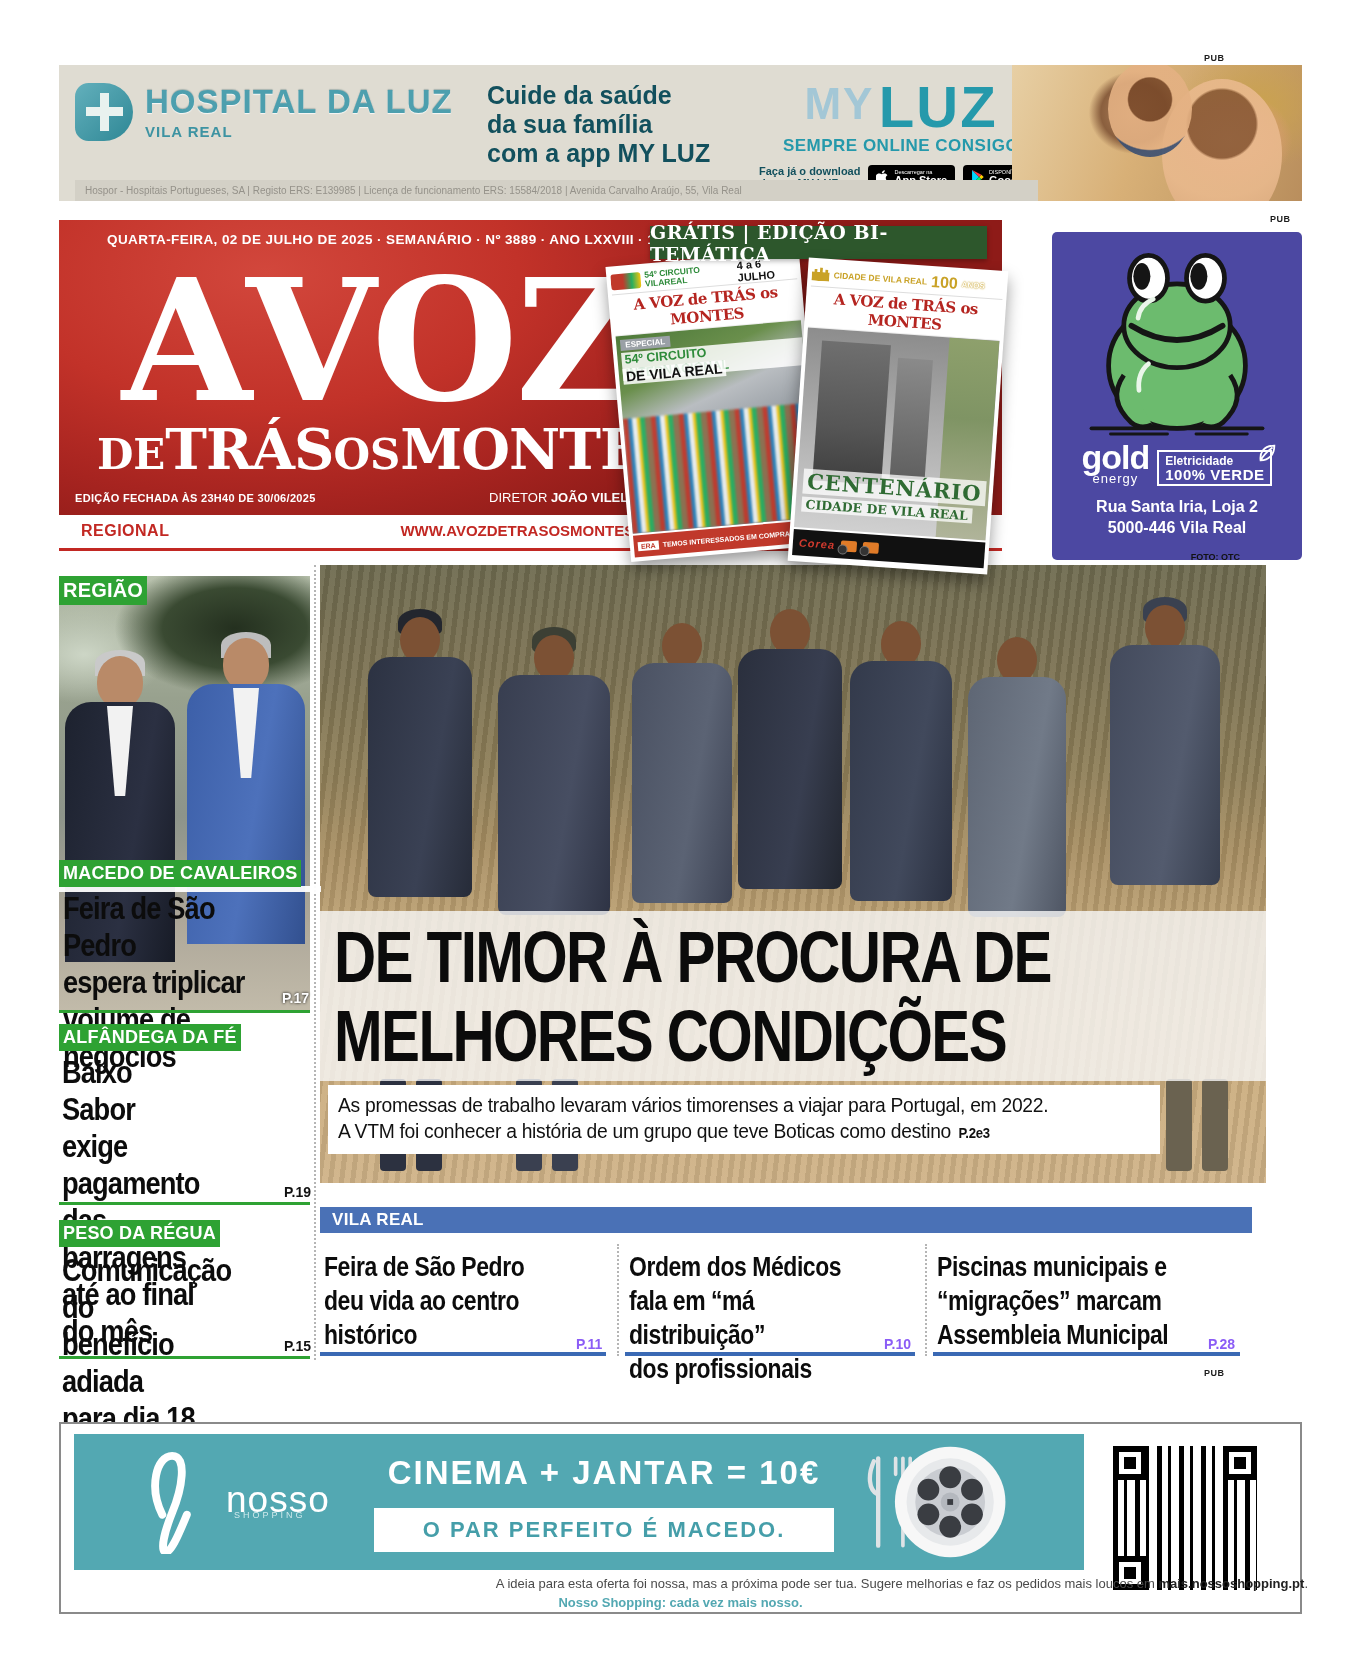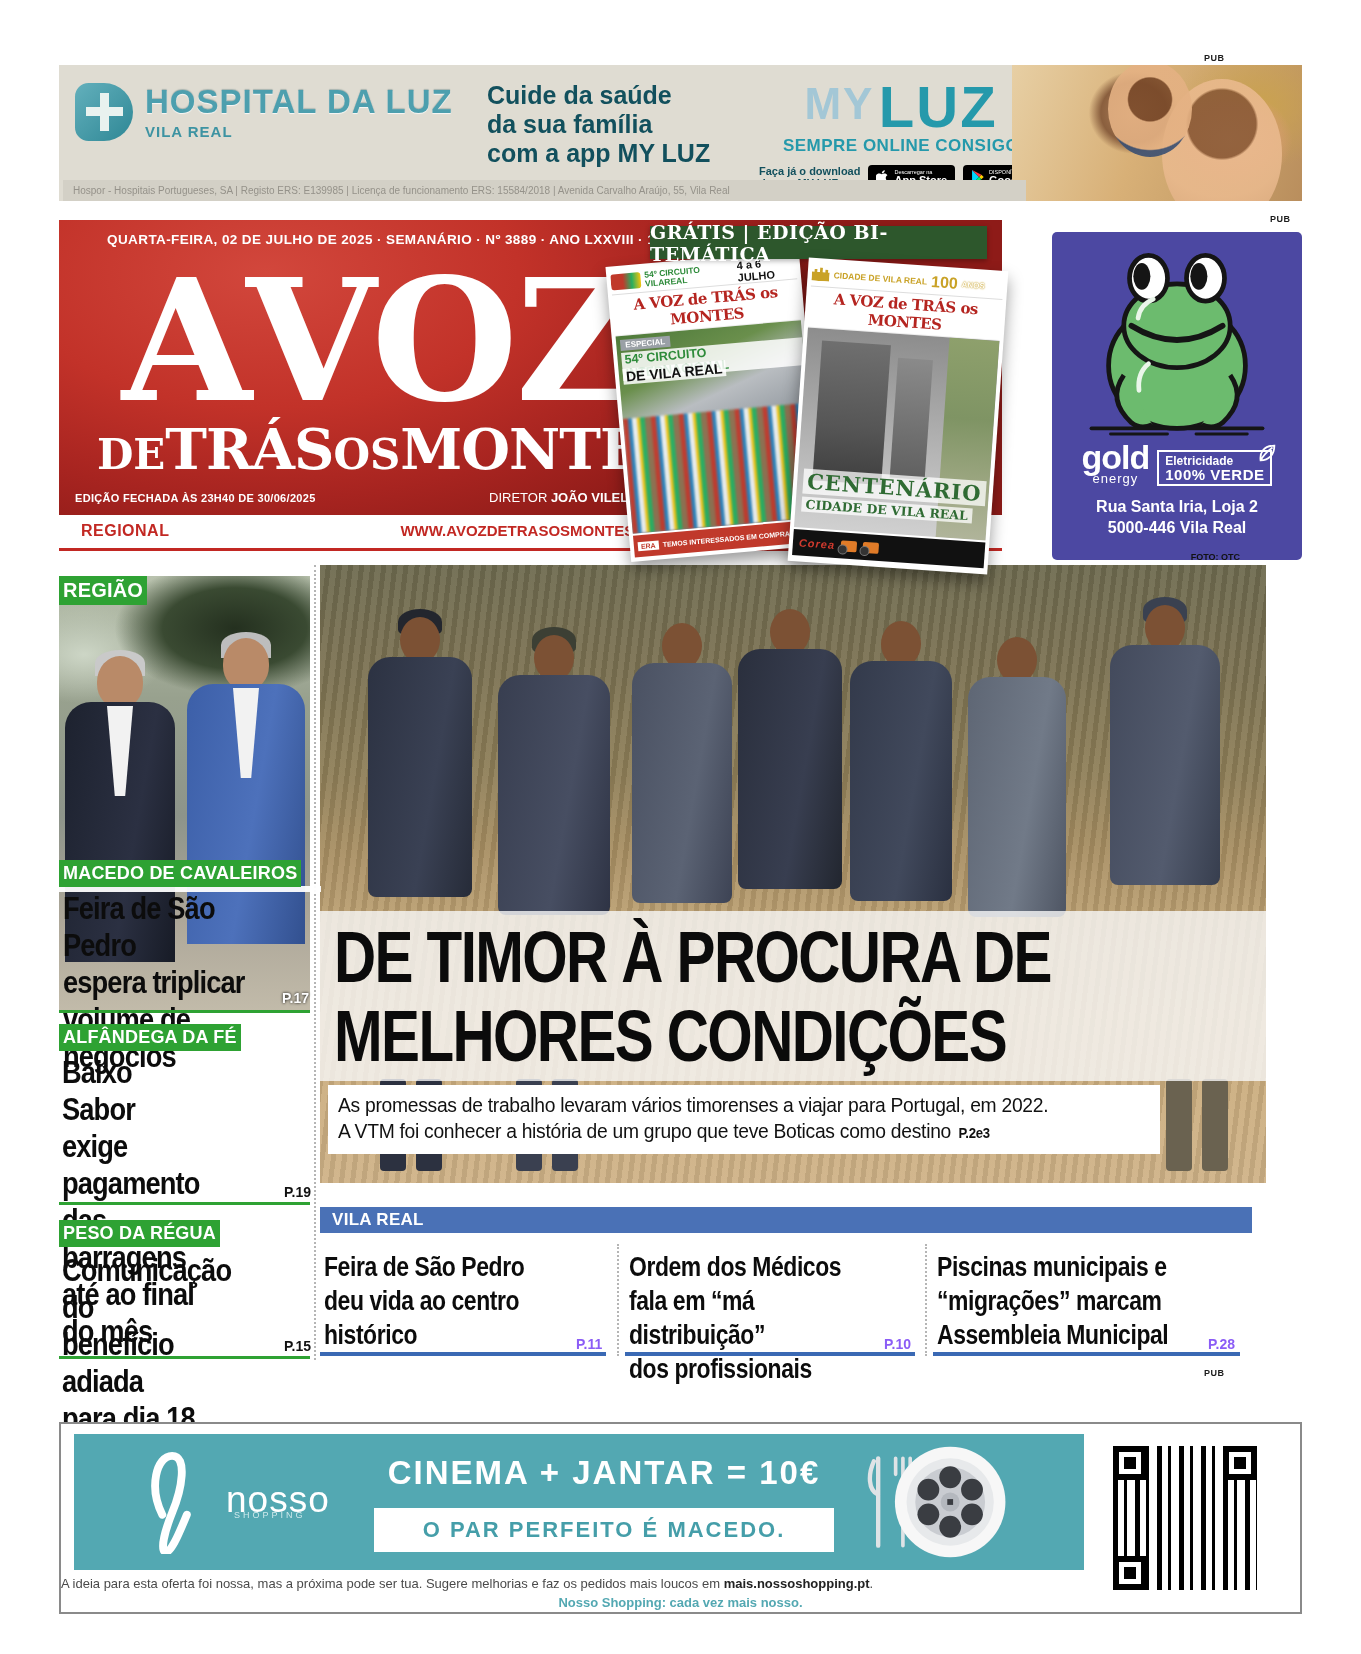--- a/index.html
+++ b/index.html
@@ -28,21 +28,21 @@
   .badge{background:#000;color:#fff;border-radius:4px;height:24px;display:flex;align-items:center;gap:5px;padding:0 8px;}
   .badge small{display:block;font-size:5.5px;line-height:6px;text-align:left;}
   .badge b{display:block;font-size:11px;line-height:11px;}
   .ad-photo{right:0;top:0;width:290px;height:136px;overflow:hidden;
      background:
        radial-gradient(90px 70px at 75% 55%,#e8b38b 0%,#d99c72 45%,transparent 70%),
        radial-gradient(60px 55px at 42% 35%,#b98a60 0%,#8a5f3e 55%,transparent 75%),
        radial-gradient(120px 90px at 85% 30%,#caa24f 0%,transparent 70%),
        linear-gradient(110deg,#e7cfa4,#d8b077 45%,#caa26b 70%,#b98e5d 100%);}
   .ad-photo i{position:absolute;border-radius:50%;}
-  .legal{left:4px;bottom:0;width:953px;height:21px;background:#d3d0c6;color:#95928a;
+  .legal{left:16px;bottom:0;width:953px;height:21px;background:#d3d0c6;color:#95928a;
          font-size:10px;line-height:21px;padding-left:10px;white-space:nowrap;overflow:hidden;}
 
   
   .masthead{left:59px;top:220px;width:943px;height:295px;
      background:radial-gradient(560px 300px at 22% 18%,#d2473c 0%,#c23229 45%,#a72420 75%,#8e1b18 100%);}
   .dateline{left:26px;top:12px;width:620px;text-align:center;color:#fff;font-weight:bold;
             font-size:13.5px;letter-spacing:.4px;}
   .mh-serif{font-family:"DejaVu Serif","Liberation Serif",serif;color:#fff;font-weight:bold;}
   .mh-line1{left:0px;top:22px;width:640px;text-align:center;}
   .mh-a{font-size:168px;letter-spacing:-6px;}
@@ -176,21 +176,21 @@
   .slogan-box{position:absolute;left:300px;top:74px;width:460px;height:44px;background:#fff;
          display:flex;align-items:center;justify-content:center;}
   .slogan{color:#459ea9;font-weight:bold;font-size:22px;letter-spacing:2px;}
   .qr{position:absolute;left:1046px;top:16px;width:156px;height:156px;background:#fff;padding:0;}
   .qr-in{position:absolute;left:6px;top:6px;width:144px;height:144px;
      background:
        repeating-linear-gradient(90deg,#000 0 5px,transparent 5px 11px,#000 11px 14px,transparent 14px 22px),
        repeating-linear-gradient(0deg,#fff 0 4px,transparent 4px 9px,#fff 9px 12px,transparent 12px 19px);}
   .finder{position:absolute;width:34px;height:34px;background:#fff;border:6px solid #000;box-sizing:border-box;}
   .finder:after{content:"";position:absolute;left:5px;top:5px;width:12px;height:12px;background:#000;}
-  .ad-note{position:absolute;left:0;top:152px;width:100%;text-align:left;font-size:13px;color:#4a4a4a;}
+  .ad-note{position:absolute;left:8px;top:152px;width:100%;text-align:right;font-size:13px;color:#4a4a4a;}
   .ad-note b{color:#222;}
   .ad-tag{position:absolute;left:0;top:171px;width:100%;text-align:center;font-size:13px;font-weight:bold;color:#53a8b2;}
 </style>
 </head>
 <body>
 
 <div class="page">
 
   <div class="pub" style="left:1204px;top:53px;">PUB</div>
 

